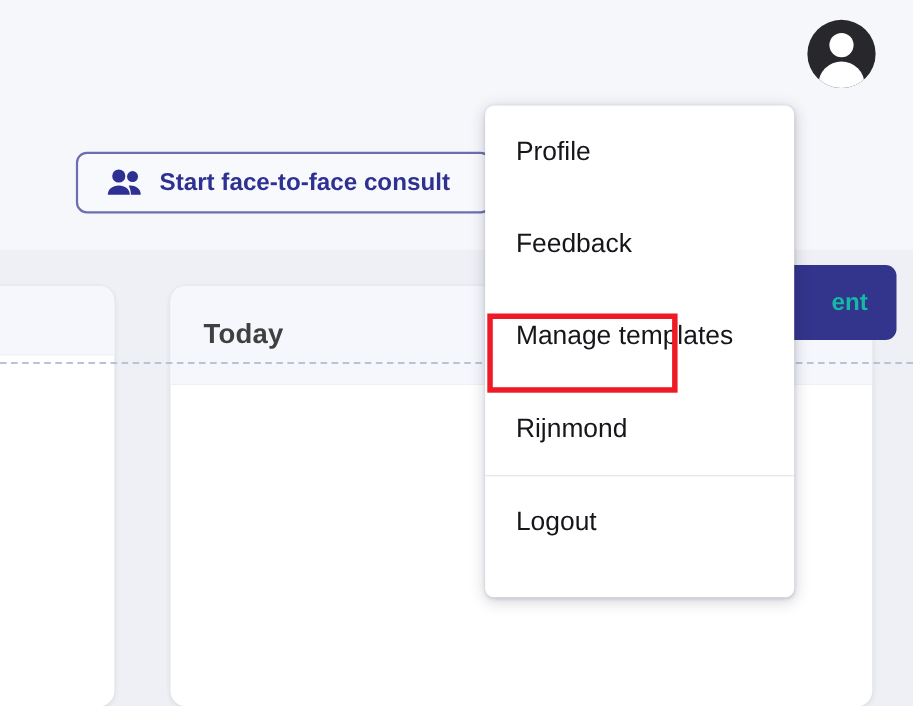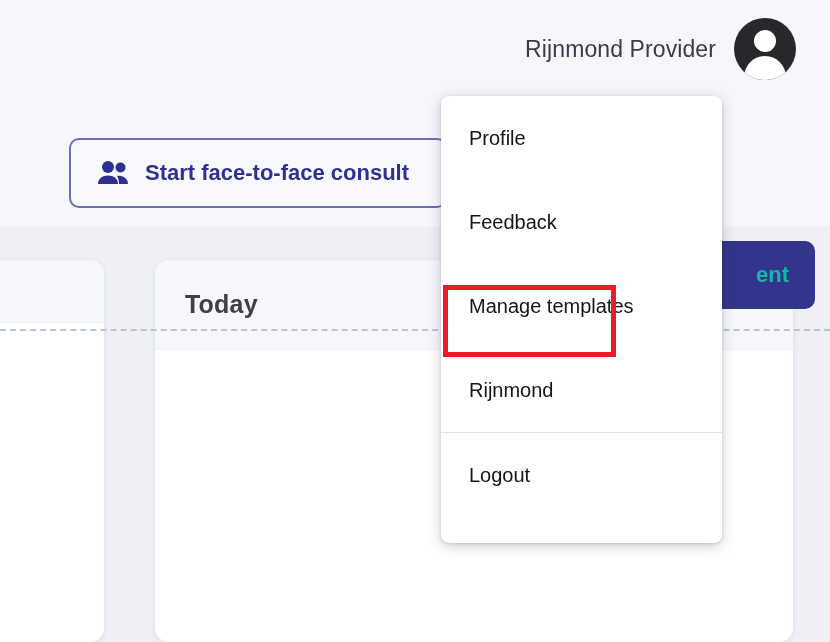--- a/index.html
+++ b/index.html
@@ -82,21 +82,21 @@
     left: 0;
     top: 104px;
     width: 830px;
     height: 122px;
     background: #f6f7fb;
   }
   .btn-consult {
     position: absolute;
     left: 69px;
     top: 34px;
-    height: 70px;
+    height: 56px;
     box-sizing: border-box;
     display: flex;
     align-items: center;
     gap: 16px;
     padding: 0 26px;
     min-width: 378px;
     border: 2px solid #6b6fb0;
     border-radius: 10px;
     background: #f8f9fc;
     color: #2f3192;
@@ -209,21 +209,21 @@
     z-index: 40;
     overflow: hidden;
   }
   .menu-group { padding: 0; }
   .menu-item {
     height: 84px;
     display: flex;
     align-items: center;
     padding-left: 28px;
     box-sizing: border-box;
-    font-size: 20px;
+    font-size: 24px;
     color: #15151a;
     white-space: nowrap;
     background: transparent;
   }
   .menu-sep {
     height: 1px;
     background: #e2e2e4;
     margin: 0;
   }
 
@@ -240,21 +240,20 @@
     pointer-events: none;
   }
 </style>
 </head>
 <body>
 
 <div id="app">
 
   <div class="topbar">
     <div class="user-chip">
-      <span class="user-name">Rijnmond Provider</span>
       <span class="avatar">
         <span class="head"></span>
         <span class="body"></span>
       </span>
     </div>
   </div>
 
   <div class="toolbar">
     <div class="btn-consult">
       <span class="icon-people">

